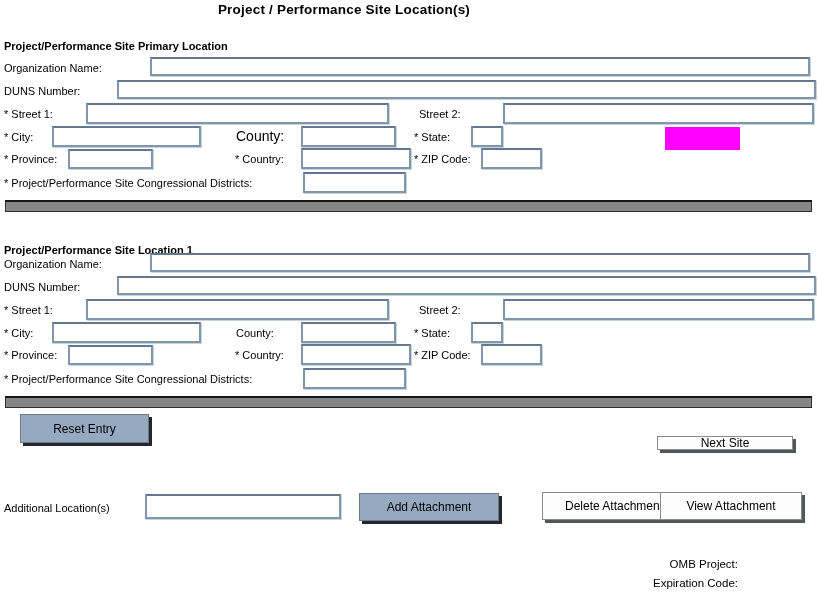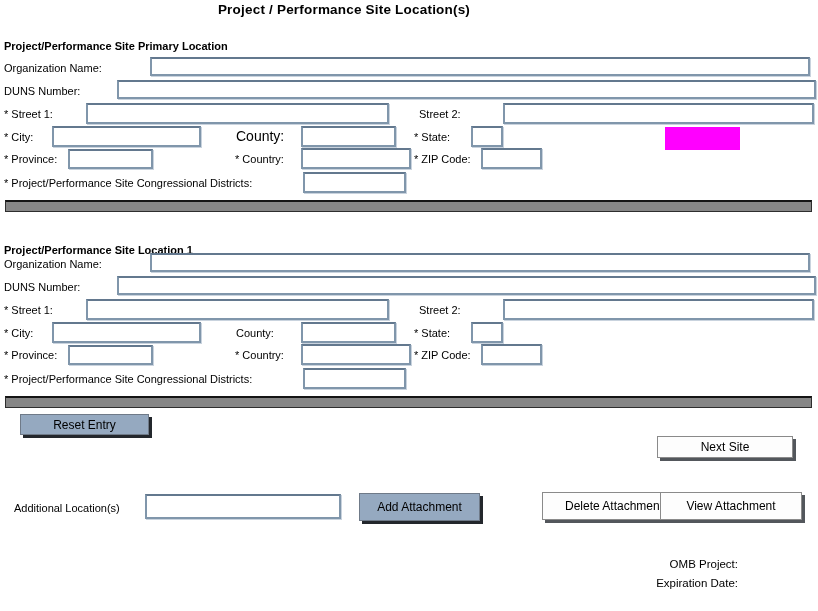--- a/index.html
+++ b/index.html
@@ -101,29 +101,29 @@
   <div class="lbl" style="left:235px; top:348px;">* Country:</div>
   <input class="fld" style="left: 301px; top: 344px; width: 110px; height: 21px;" value="">
   <div class="lbl" style="left:414px; top:348px;">* ZIP Code:</div>
   <input class="fld" style="left: 481px; top: 344px; width: 61px; height: 21px;" value="">
 
   <div class="lbl" style="left:4px; top:372px;">* Project/Performance Site Congressional Districts:</div>
   <input class="fld" style="left: 303px; top: 368px; width: 103px; height: 21px;" value="">
 
   <div class="graybar" style="left:5px; top:396px; width:807px;"></div>
 
-  <div class="btn btn-blue" style="left:20px; top:414px; width:129px; height:21px;">Reset Entry</div>
+  <div class="btn btn-blue" style="left:20px; top:414px; width:129px; height:29px;">Reset Entry</div>
 
-  <div class="btn btn-white" style="left:657px; top:436px; width:136px; height:22px;">Next Site</div>
+  <div class="btn btn-white" style="left:657px; top:436px; width:136px; height:14px;">Next Site</div>
 
-  <div class="lbl" style="left:14px; top:501px;">Additional Location(s)</div>
+  <div class="lbl" style="left:4px; top:501px;">Additional Location(s)</div>
   <input class="fld" style="left: 145px; top: 494px; width: 196px; height: 25px;" value="">
 
-  <div class="btn btn-blue" style="left:359px; top:493px; width:121px; height:28px;">Add Attachment</div>
+  <div class="btn btn-blue" style="left:359px; top:493px; width:140px; height:28px;">Add Attachment</div>
   <div class="btn btn-white" style="left:510px; top:492px; width:144px; height:28px;margin-left:32px;">Delete Attachment</div>
   <div class="btn btn-white" style="left:660px; top:492px; width:142px; height:28px;">View Attachment</div>
 
   <div class="footer">
     <div>OMB Project:</div>
-    <div>Expiration Date:</div>
+    <div>Expiration Code:</div>
   </div>
 
 </div>
 
 </body></html>

